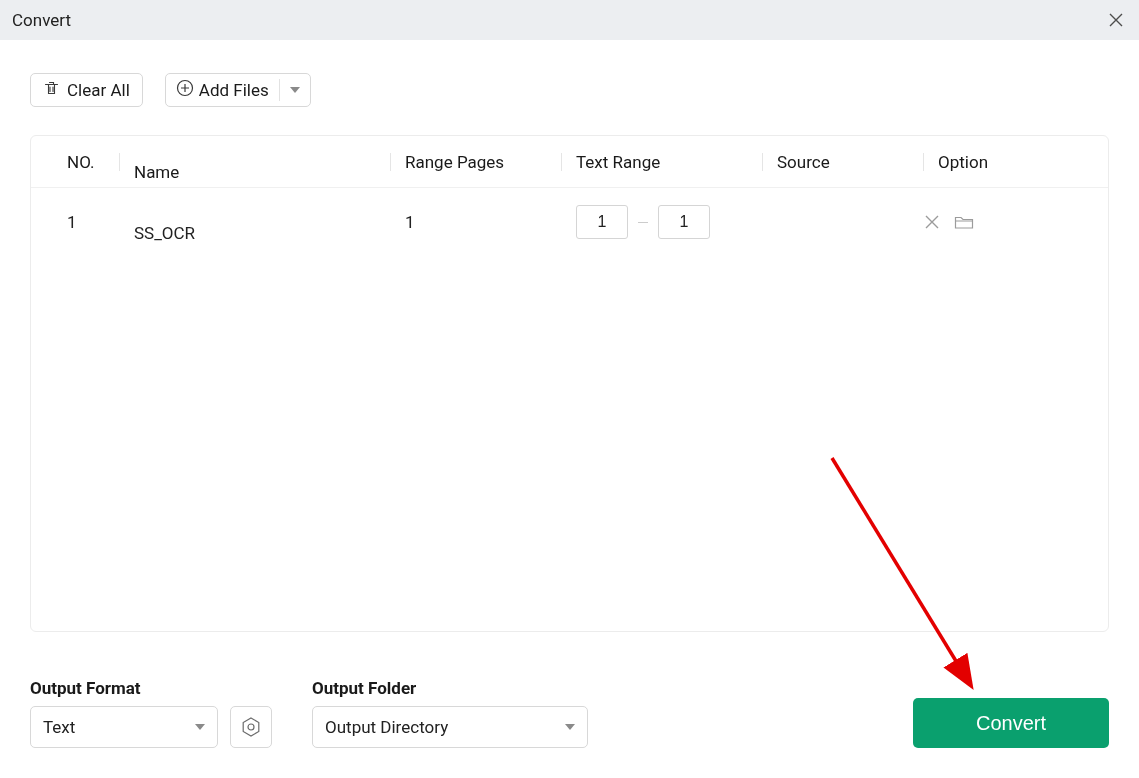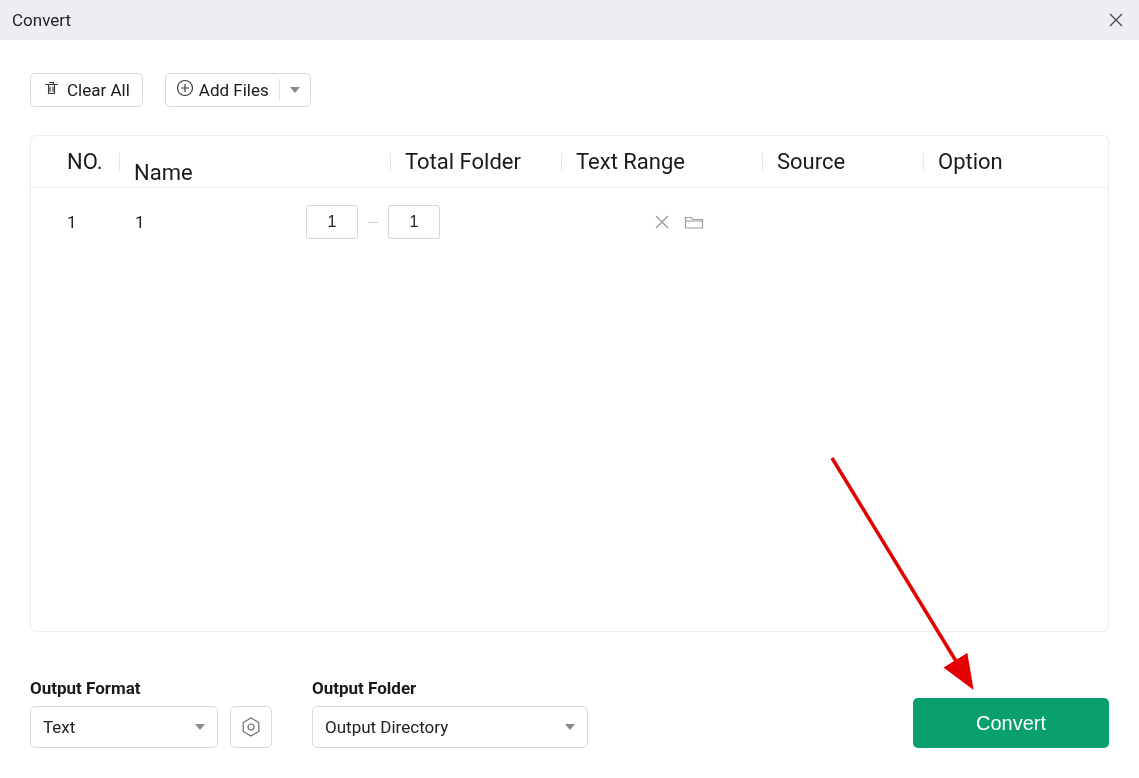--- a/index.html
+++ b/index.html
@@ -66,21 +66,21 @@
     border-radius:6px;
     height:497px;
     overflow:hidden;
   }
   .table-head {
     display:flex;
     align-items:center;
     height:52px;
     padding:0 0 0 22px;
     border-bottom:1px solid #f0f0f0;
-    font-size:22px;
+    font-size:17px;
   }
   .col-divider {
     width:1px; height:18px; background:#e5e5e5;
   }
   .col-no    { width:66px; }
   .col-name  { width:270px;margin-top:21px; }
   .col-pages { width:170px; }
   .col-range { width:200px; }
   .col-status{ width:160px; }
   .col-option{ flex:1; }
@@ -186,32 +186,33 @@
       <span class="caret"></span>
     </div>
   </div>
 
   <div class="table-wrap">
     <div class="table-head">
       <div class="col-no">NO.</div>
       <span class="col-divider"></span>
       <div class="col-name">Name</div>
       <span class="col-divider"></span>
-      <div class="col-pages">Total Folder</div>
+      <div class="col-pages">Range Pages</div>
       <span class="col-divider"></span>
       <div class="col-range">Text Range</div>
       <span class="col-divider"></span>
       <div class="col-status">Source</div>
       <span class="col-divider"></span>
       <div class="col-option">Option</div>
     </div>
 
     <div class="table-row">
       <div class="col-no">1</div>
       <span class="col-divider" style="visibility:hidden"></span>
+      <div class="col-name">SS_OCR</div>
       <span class="col-divider" style="visibility:hidden"></span>
       <div class="col-pages">1</div>
       <span class="col-divider" style="visibility:hidden"></span>
       <div class="col-range range-inputs">
         <input class="range-input" value="1" style="">
         <span class="range-dash"></span>
         <input class="range-input" value="1" style="">
       </div>
       <span class="col-divider" style="visibility:hidden"></span>
       <div class="col-status"></div>

